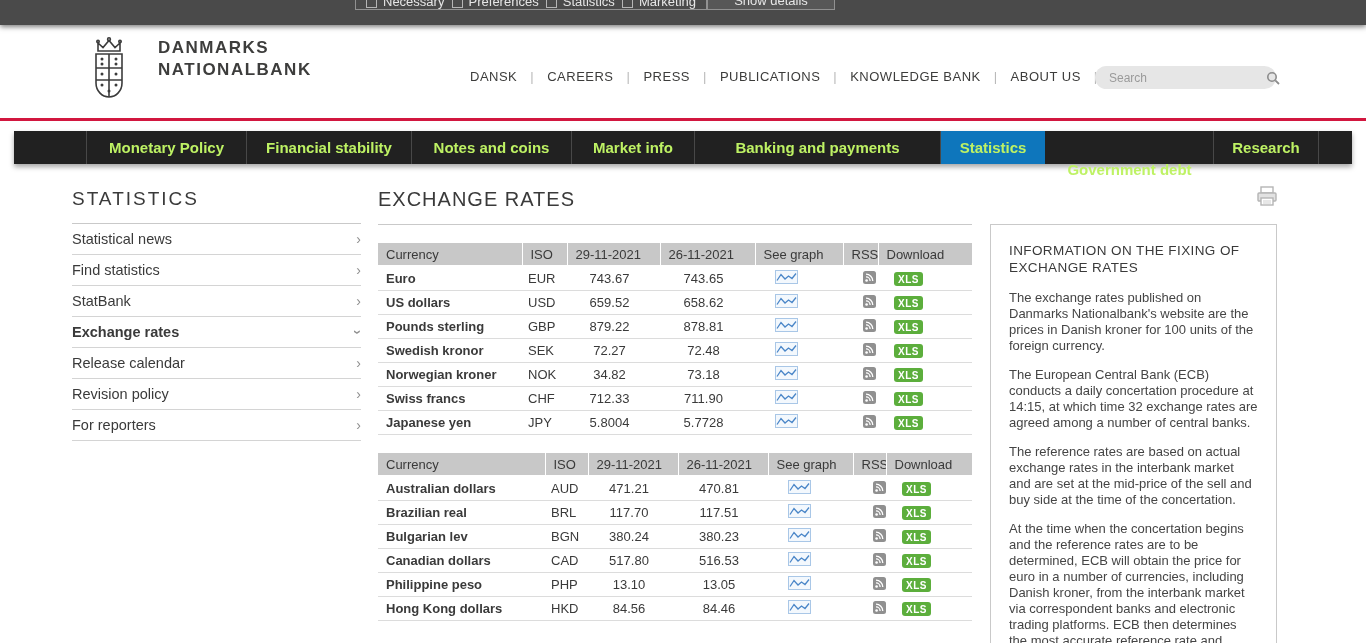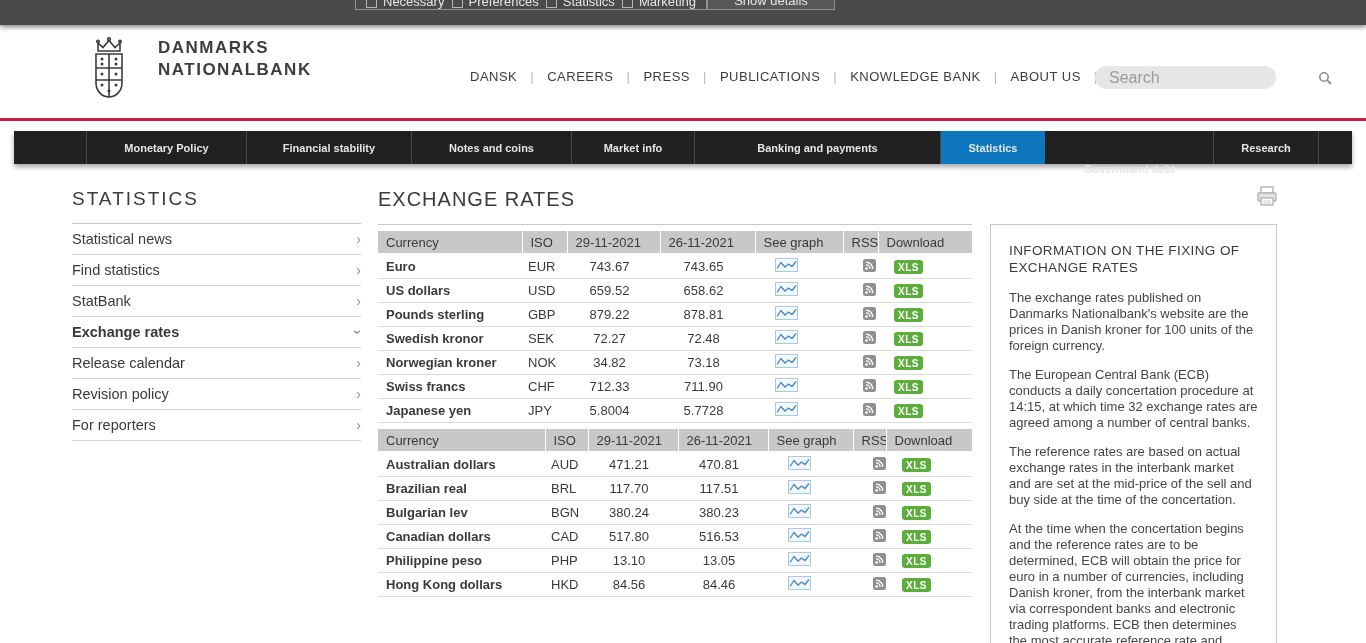--- a/index.html
+++ b/index.html
@@ -23,47 +23,47 @@
   
   .site-header{position:absolute;top:25px;left:0;width:100%;height:93px;background:#fff;}
   .logo{position:absolute;left:90px;top:12px;display:flex;align-items:flex-start;gap:30px;cursor:pointer;}
   .logo-text{font-size:17px;font-weight:bold;letter-spacing:1.5px;line-height:22px;color:#3d3d3c;}
   .top-nav{position:absolute;left:470px;top:44px;display:flex;align-items:center;
     font-size:13px;letter-spacing:.5px;color:#3c3c3b;}
   .top-nav .sep{color:#b9b9b9;margin:0 13px;}
   .top-link{cursor:pointer;}
   .search{position:absolute;left:1095px;top:41px;width:181px;height:23px;background:#e6e6e6;
     border-radius:12px;display:flex;align-items:center;box-sizing:border-box;padding:0 8px 0 12px;}
-  .search input{flex:1;border:none;background:transparent;outline:none;font-size:16px;color:#555;
+  .search input{flex:1;border:none;background:transparent;outline:none;font-size:12px;color:#555;
     font-family:"Liberation Sans","DejaVu Sans",sans-serif;}
   .search input::placeholder{color:#9a9a9a;}
   .red-line{position:absolute;top:118px;left:0;width:100%;height:3px;background:#d2173f;}
   
   .navbar{position:absolute;top:131px;left:14px;width:1338px;height:33px;background:#212121;
     display:flex;box-shadow:0 3px 5px rgba(0,0,0,.35);}
   .nav-spacer{width:72px;}
-  .nav-item{display:flex;align-items:center;justify-content:center;color:#e5e5e5;font-weight:bold;
-    font-size:11px;border-left:1px solid #484848;cursor:pointer;box-sizing:border-box;}
+  .nav-item{display:flex;align-items:center;justify-content:center;color:#bef264;font-weight:bold;
+    font-size:15px;border-left:1px solid #484848;cursor:pointer;box-sizing:border-box;}
   .nav-item.active{background:#0e76bc;}
   .nav-fill{flex:1;border-left:1px solid #484848;}
   
   .sidebar{position:absolute;left:72px;top:188px;width:289px;}
   .sidebar-title{font-size:19px;letter-spacing:2px;color:#3a3a3a;padding-bottom:13px;
     border-bottom:1px solid #c9c9c9;}
   .side-item{display:flex;justify-content:space-between;align-items:center;height:30px;
     border-bottom:1px solid #d4d4d4;font-size:14.5px;color:#3a3a3a;cursor:pointer;}
   .side-item.active{font-weight:bold;}
   .chev{color:#8f8f8f;font-size:14px;display:inline-block;}
   .chev.down{transform:rotate(90deg);}
   
   .main{position:absolute;left:378px;top:188px;width:594px;}
   .main-title{font-size:20px;letter-spacing:1px;color:#3a3a3a;padding-bottom:13px;
     border-bottom:1px solid #c9c9c9;}
   .intro{margin-top:23px;font-size:13.5px;color:#3a3a3a;}
-  .rates-table{border-collapse:collapse;width:594px;margin-top:6px;font-size:13px;table-layout:fixed;}
+  .rates-table{border-collapse:collapse;width:594px;margin-top:18px;font-size:13px;table-layout:fixed;}
   .rates-table th{background:#c8c8c8;font-weight:normal;text-align:left;height:22px;
     padding:0 0 0 8px;border-right:1px solid #fff;border-bottom:2px solid #fff;
     color:#3a3a3a;overflow:hidden;white-space:nowrap;}
   .rates-table th:last-child{border-right:none;}
   .rates-table td{height:23px;border-bottom:1px solid #dcdcdc;padding:0 0 0 8px;
     overflow:hidden;white-space:nowrap;vertical-align:middle;}
   .rates-table td.cur{font-weight:bold;}
   .rates-table td.num{text-align:center;padding-right:16px;}
   .rates-table td.iso{padding-left:6px;}
   .graph-link,.rss-link{display:inline-block;cursor:pointer;line-height:0;margin-left:12px;}

